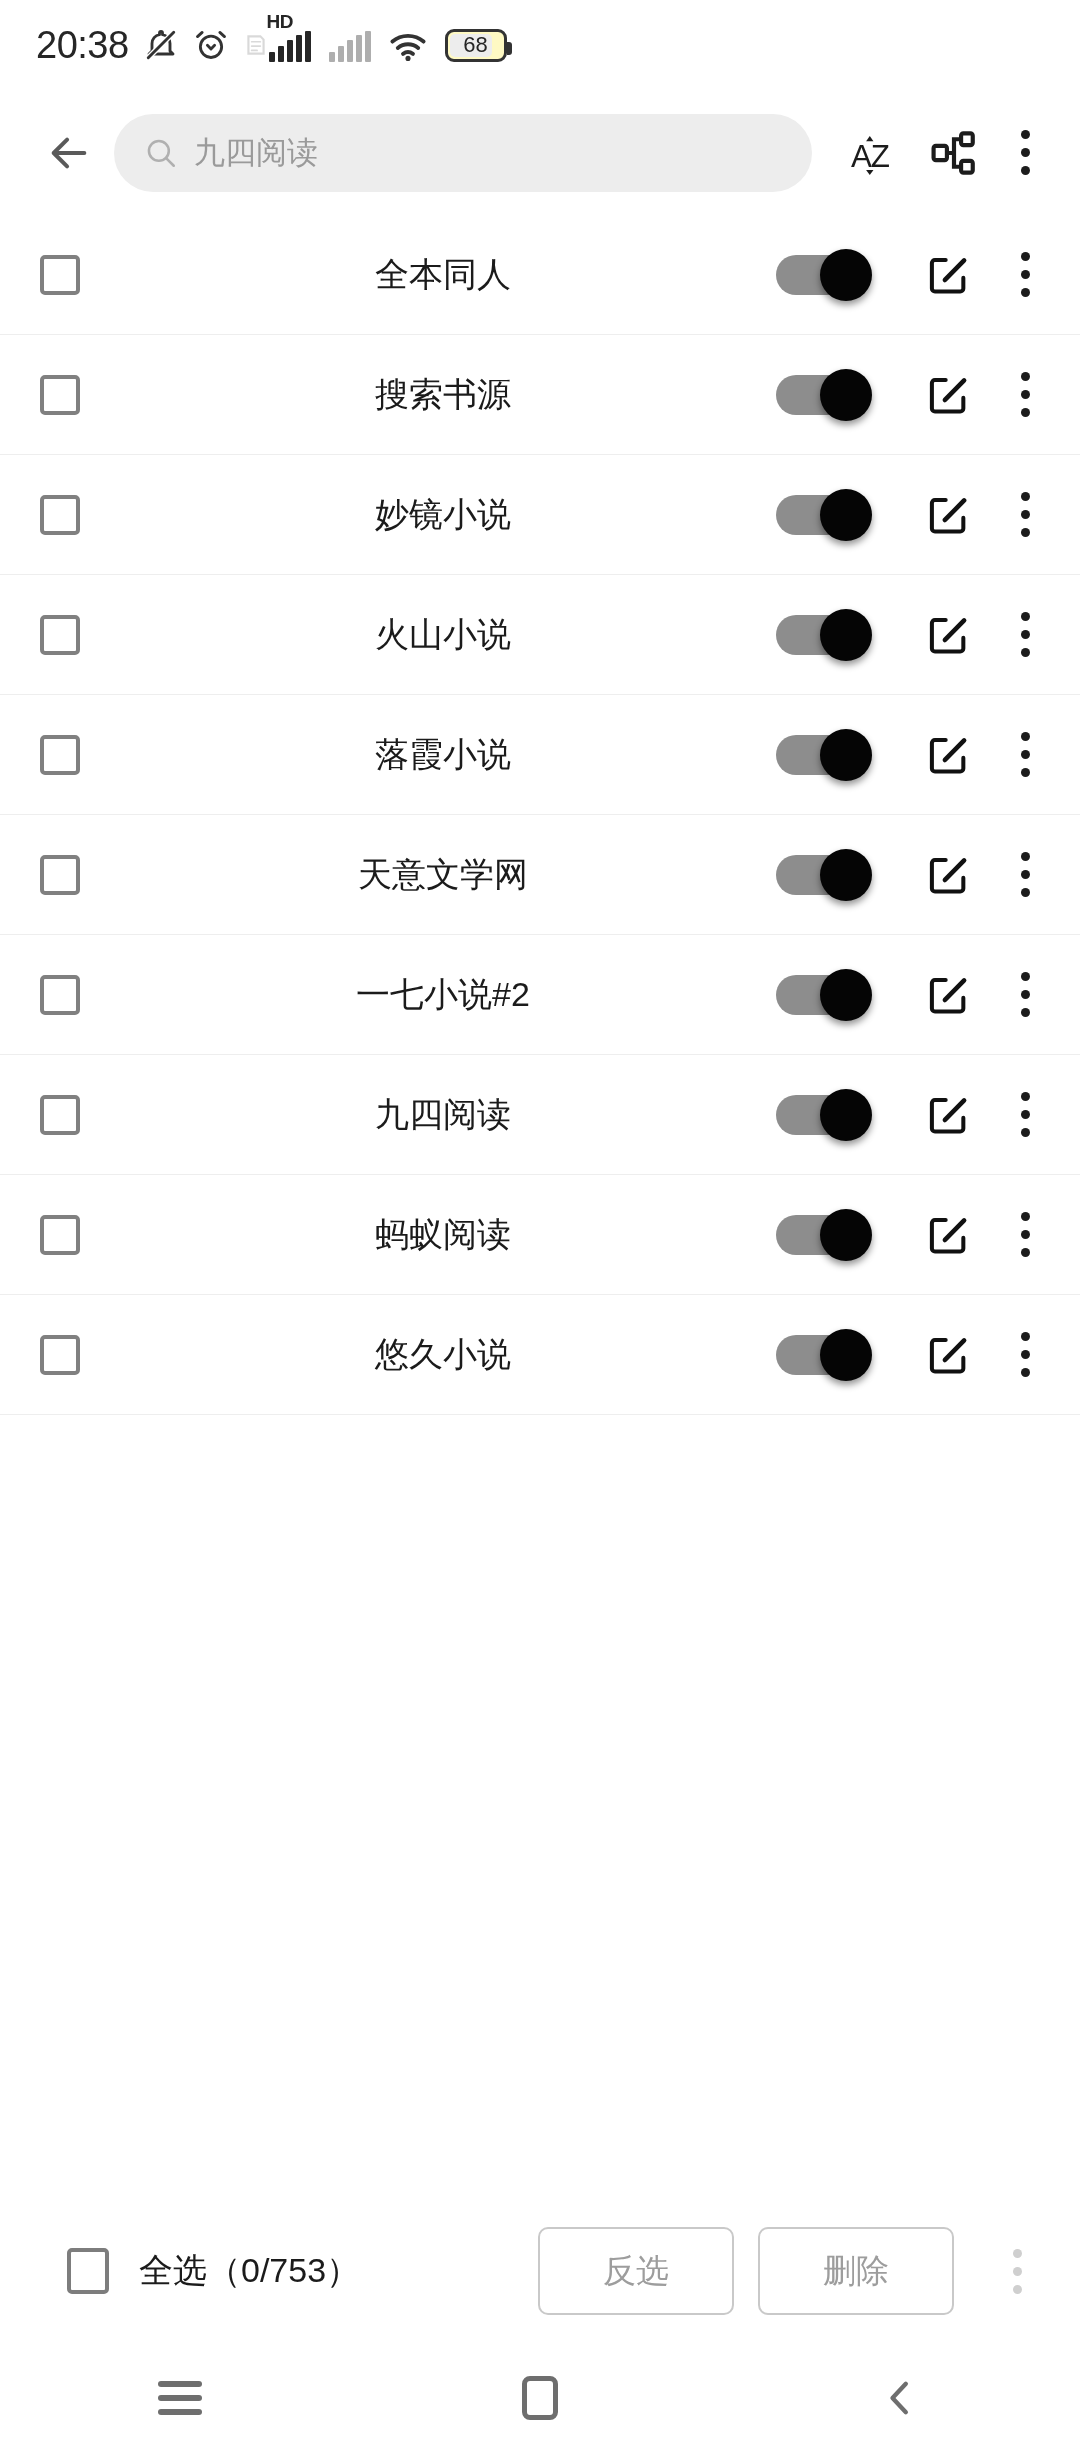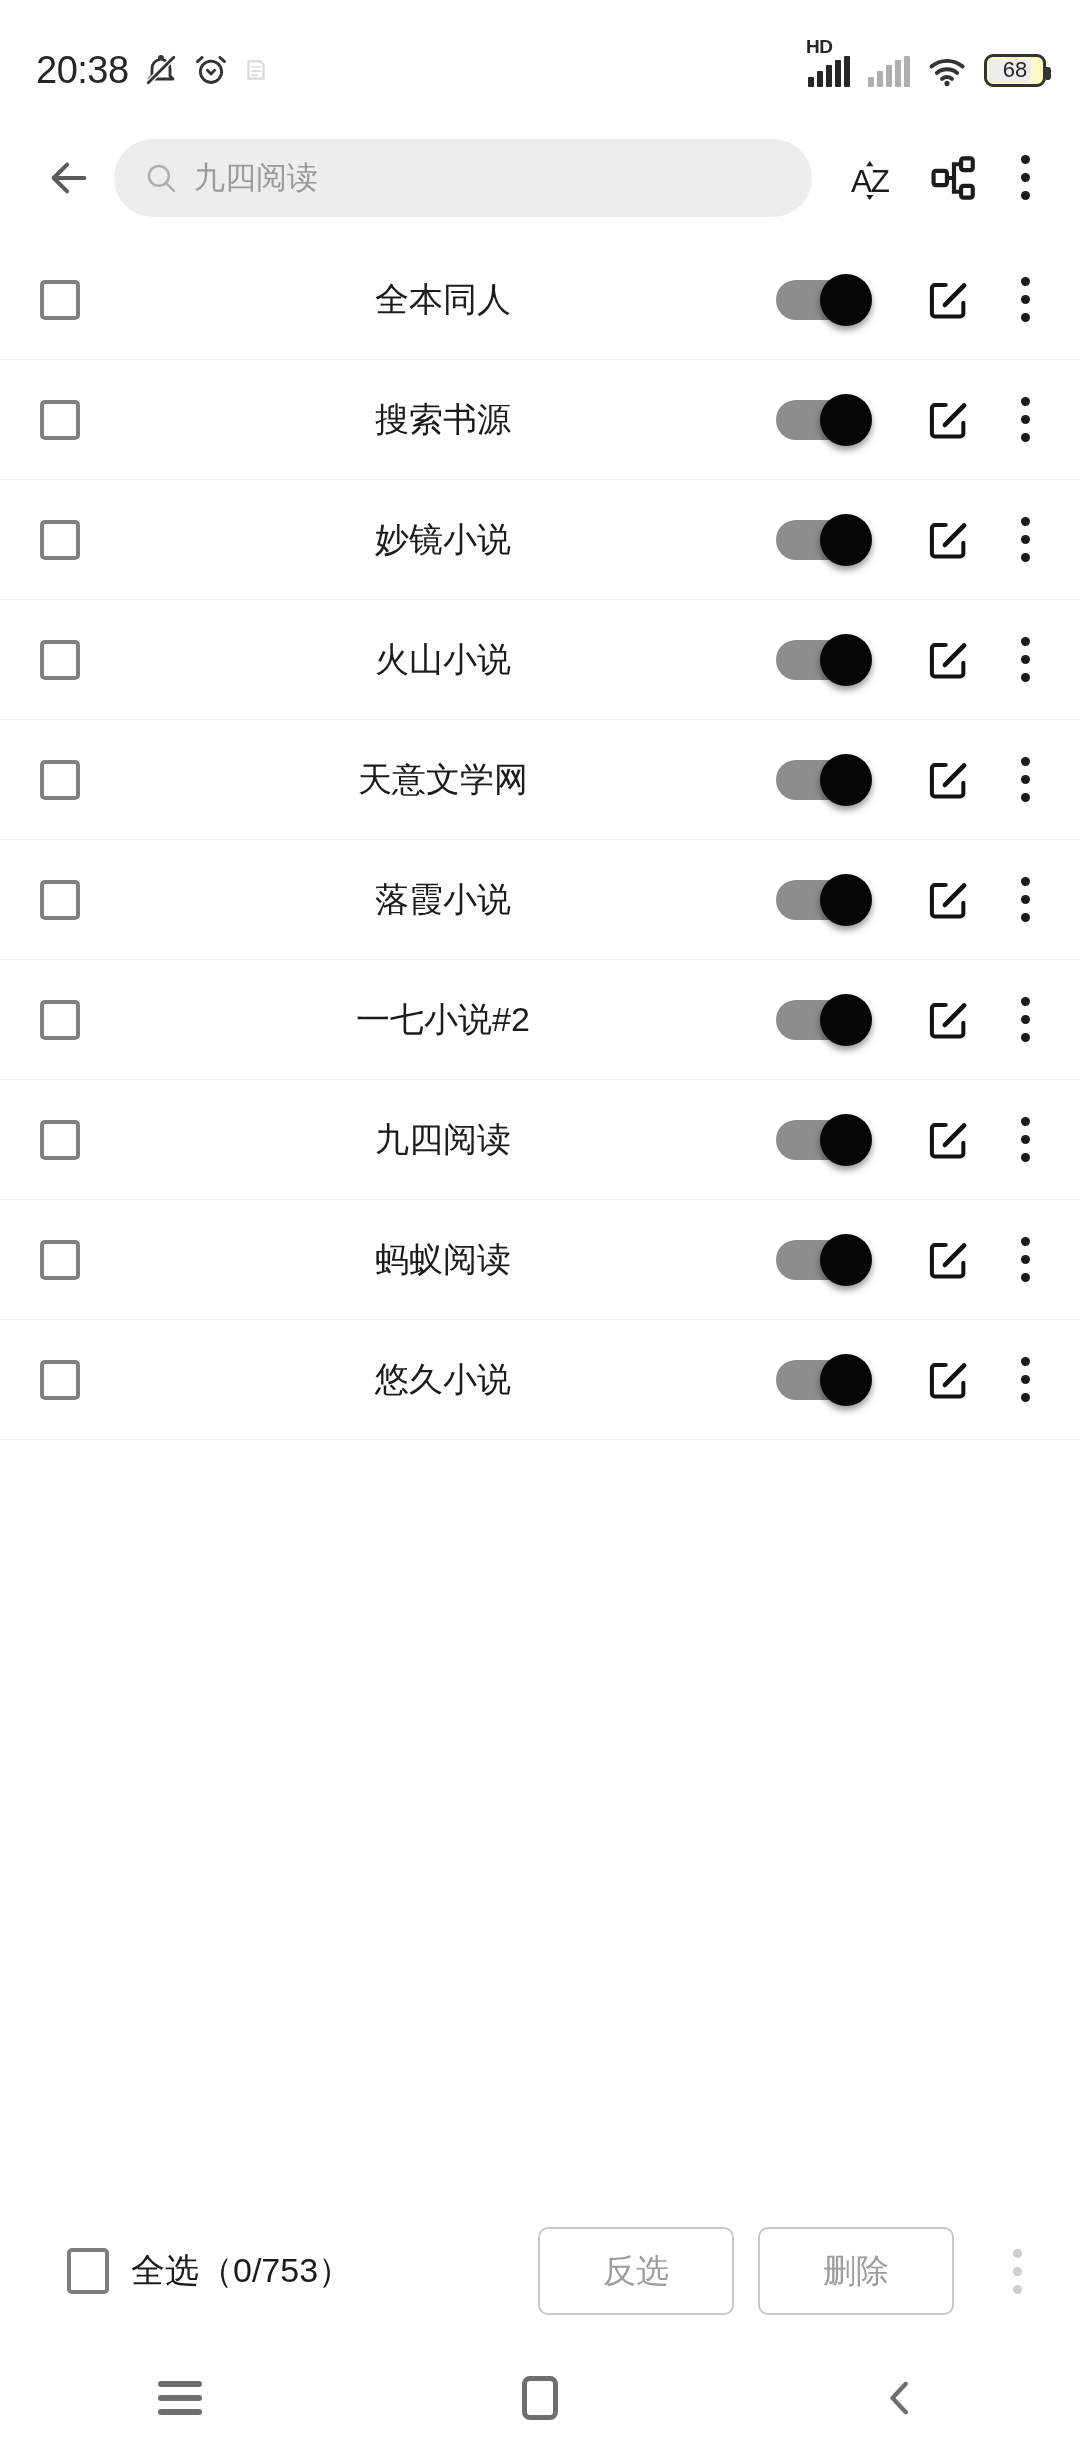--- a/index.html
+++ b/index.html
@@ -6,23 +6,22 @@
   html, body {
     width:1080px; height:2460px;
     background:#ffffff;
     font-family:"Liberation Sans","DejaVu Sans",sans-serif;
     overflow:hidden;
   }
 
   
   .status-bar{
     height:90px; width:100%;
-    display:flex; align-items:center; justify-content:space-between;
+    display:flex; align-items:center; justify-content:flex-start;
     padding:0 34px 0 36px;
-    margin-top:25px;
   }
   .status-left{ display:flex; align-items:center; gap:14px; }
   .status-time{ font-size:38px; color:#262626; font-weight:400; letter-spacing:-0.5px; }
   .status-right{ display:flex; align-items:flex-end; gap:18px; }
 
   .icon-silent{ width:36px; height:36px; display:block; }
   .icon-alarm{ width:36px; height:36px; display:block; }
   .icon-faint{ width:26px; height:26px; display:block; opacity:0.18; }
 
   .sig-wrap{ position:relative; display:flex; align-items:flex-end; }
@@ -135,21 +134,21 @@
   .icon-edit{ width:46px; height:46px; display:block; }
 
   
   .actionbar{
     position:absolute; left:0; right:0; bottom:125px;
     height:128px; width:100%;
     display:flex; align-items:center;
     padding:0 30px 0 40px;
     background:#fff;
   }
-  .select-all{ display:flex; align-items:center; gap:22px; flex:0 0 auto;padding-left:27px; }
+  .select-all{ display:flex; align-items:center; gap:30px; flex:0 0 auto;padding-left:27px; }
   .select-all .cbw{
     width:42px; height:46px;
     border:4px solid #7d7d7d; border-radius:5px; background:#fff;
   }
   .select-all-label{ font-size:34px; color:#1b1b1b; white-space:nowrap; }
   .act-spacer{ flex:1 1 auto; }
   .obtn{
     min-width:196px; height:88px;
     border:2px solid #c9c9c9; border-radius:10px;
     display:flex; align-items:center; justify-content:center;
@@ -341,40 +340,40 @@
         </svg>
       </span>
       <span class="kebab dark">
         <b></b>
         <b></b>
         <b></b>
       </span>
     </div>
     <div class="row">
       <span class="cb"></span>
+      <span class="row-label">落霞小说</span>
+      <span class="switch">
+        <span class="track"></span>
+        <span class="thumb"></span>
+      </span>
+      <span class="edit-btn">
+        <svg class="icon-edit" viewBox="0 0 24 24">
+          <path d="M20 13.4V19a1.6 1.6 0 0 1-1.6 1.6H5.2A1.6 1.6 0 0 1 3.6 19V5.8A1.6 1.6 0 0 1 5.2 4.2h5.6" fill="none" stroke="#111" stroke-width="2.1" stroke-linecap="round" stroke-linejoin="round"></path>
+          <path d="M10.4 14.6 20.4 4.4" fill="none" stroke="#111" stroke-width="2.4" stroke-linecap="round"></path>
+        </svg>
+      </span>
+      <span class="kebab dark">
+        <b></b>
+        <b></b>
+        <b></b>
+      </span>
+    </div>
+    <div class="row">
+      <span class="cb"></span>
       <span class="row-label">天意文学网</span>
-      <span class="switch">
-        <span class="track"></span>
-        <span class="thumb"></span>
-      </span>
-      <span class="edit-btn">
-        <svg class="icon-edit" viewBox="0 0 24 24">
-          <path d="M20 13.4V19a1.6 1.6 0 0 1-1.6 1.6H5.2A1.6 1.6 0 0 1 3.6 19V5.8A1.6 1.6 0 0 1 5.2 4.2h5.6" fill="none" stroke="#111" stroke-width="2.1" stroke-linecap="round" stroke-linejoin="round"></path>
-          <path d="M10.4 14.6 20.4 4.4" fill="none" stroke="#111" stroke-width="2.4" stroke-linecap="round"></path>
-        </svg>
-      </span>
-      <span class="kebab dark">
-        <b></b>
-        <b></b>
-        <b></b>
-      </span>
-    </div>
-    <div class="row">
-      <span class="cb"></span>
-      <span class="row-label">落霞小说</span>
       <span class="switch">
         <span class="track"></span>
         <span class="thumb"></span>
       </span>
       <span class="edit-btn">
         <svg class="icon-edit" viewBox="0 0 24 24">
           <path d="M20 13.4V19a1.6 1.6 0 0 1-1.6 1.6H5.2A1.6 1.6 0 0 1 3.6 19V5.8A1.6 1.6 0 0 1 5.2 4.2h5.6" fill="none" stroke="#111" stroke-width="2.1" stroke-linecap="round" stroke-linejoin="round"></path>
           <path d="M10.4 14.6 20.4 4.4" fill="none" stroke="#111" stroke-width="2.4" stroke-linecap="round"></path>
         </svg>
       </span>

